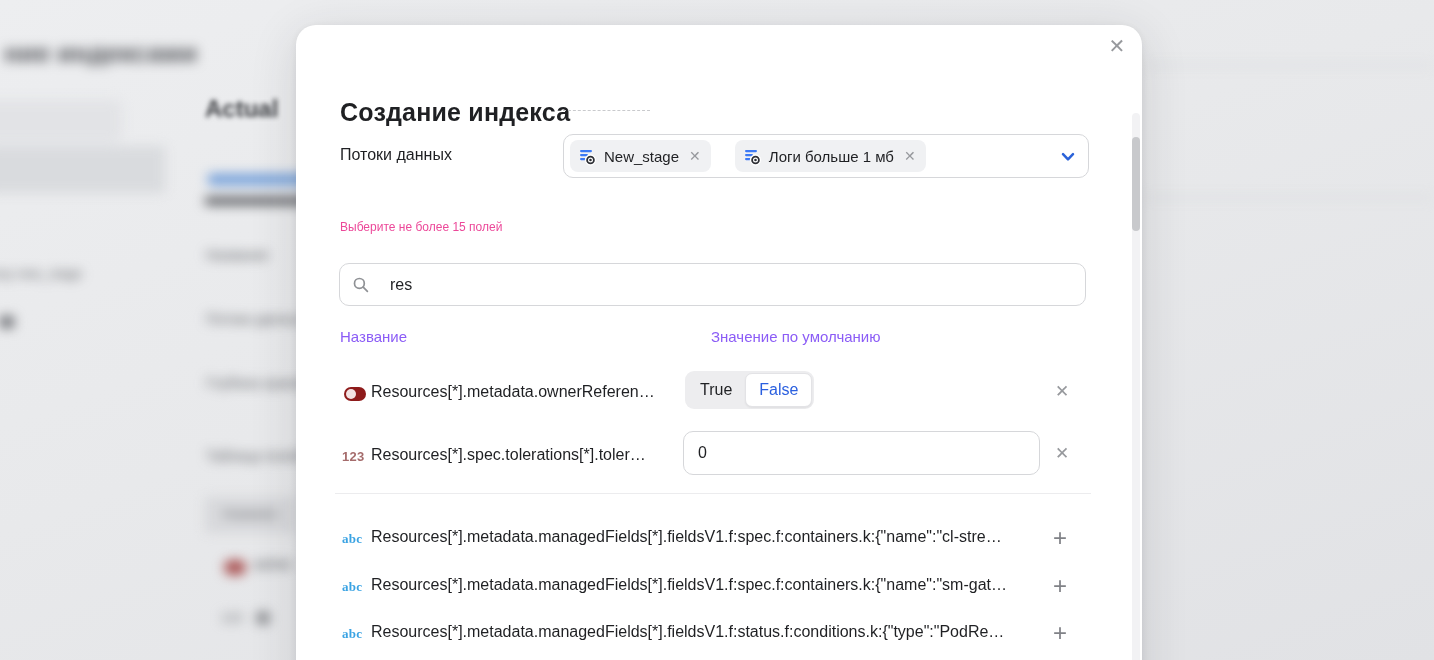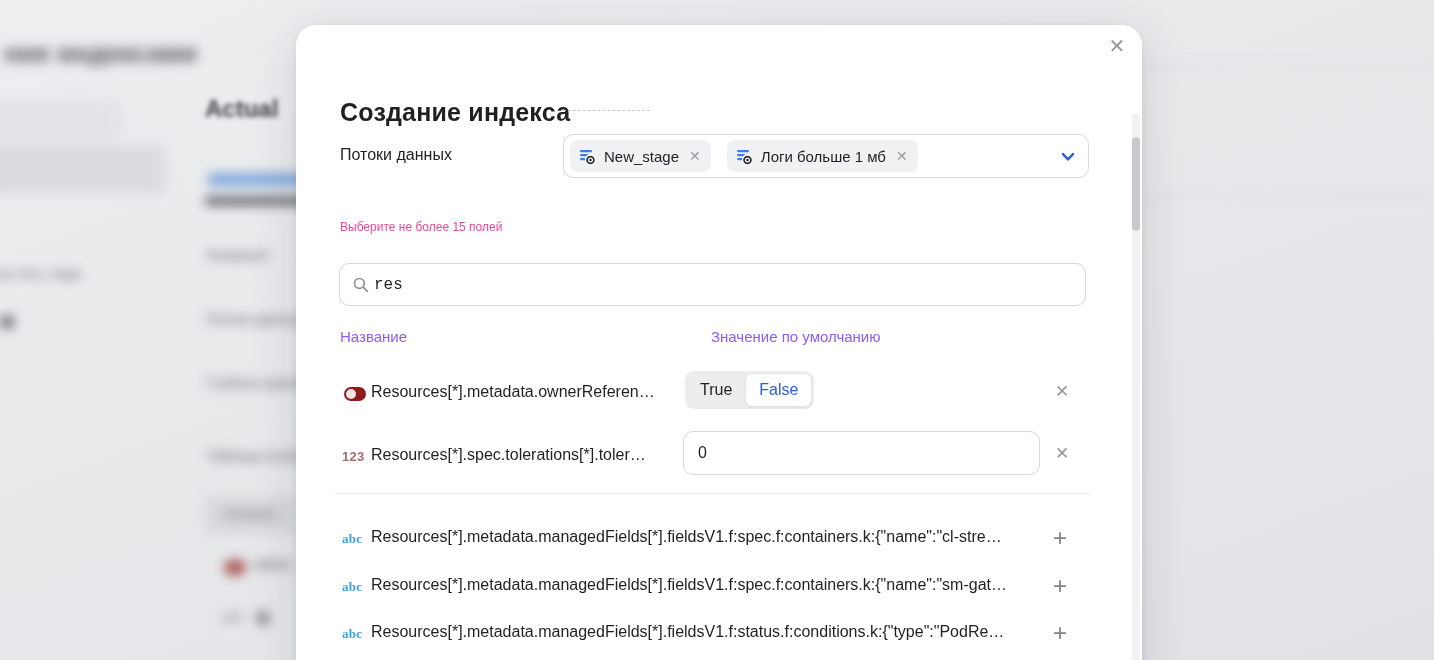--- a/index.html
+++ b/index.html
@@ -41,39 +41,39 @@
   .close-btn { position:absolute; left:806px; top:6px; width:30px; height:30px; display:flex; align-items:center; justify-content:center; cursor:pointer; }
   .close-btn span { font-size:20px; color:#97999d; line-height:1; }
 
   .dashed-rest { position:absolute; left:267px; top:83px; width:87px; height:3px; border-bottom:1.5px dashed #c9cacd; }
 
   .field-label { position:absolute; left:44px; top:121px; font-size:16px; color:#1f2023; }
 
   .stream-select {
     position:absolute; left:267px; top:109px; width:526px; height:44px;
     border:1px solid #d6d7da; border-radius:10px; background:#fff;
-    display:flex; align-items:center; padding:0 40px 0 6px; gap:16px;
+    display:flex; align-items:center; padding:0 40px 0 6px; gap:24px;
   }
   .chip {
     display:flex; align-items:center; gap:7px; height:32px; padding:0 10px 0 8px;
     background:#f0f1f3; border-radius:8px; font-size:15px; color:#1f2023; white-space:nowrap;
   }
   .chip .chip-x { font-size:14px; color:#97999d; margin-left:3px; cursor:pointer; }
   .chevron { position:absolute; right:12px; top:14px; width:16px; height:16px; cursor:pointer; }
 
   .fields-heading { position:absolute; left:44px; top:195px; font-size:12px; font-weight:400; color:#ec4899; }
 
   .search-box {
     position:absolute; left:43px; top:238px; width:747px; height:43px;
     border:1px solid #d6d7da; border-radius:10px; background:#fff;
     display:flex; align-items:center; padding:0 12px;
   }
   .search-box input {
-    border:none; outline:none; flex:1; font-size:16px; color:#1f2023; margin-left:4px;
-    font-family:Liberation Mono, monospace; background:transparent;
+    border:none; outline:none; flex:1; font-size:16px; color:#1f2023; margin-left:20px;
+    font-family:Liberation Sans, sans-serif; background:transparent;
   }
 
   .col-header { position:absolute; top:303px; font-size:15px; color:#8b5cf6; }
   .col-header.name { left:44px; }
   .col-header.default { left:387px;margin-left:28px; }
 
   .row-name { position:absolute; font-size:16px; color:#1f2023; white-space:nowrap; }
   .type-icon { position:absolute; font-size:13px; font-weight:700; letter-spacing:.3px; }
   .type-icon.num { color:#a56c6c; }
   .type-icon.str { color:#3aa3e3;font-family:Liberation Serif, serif; }

